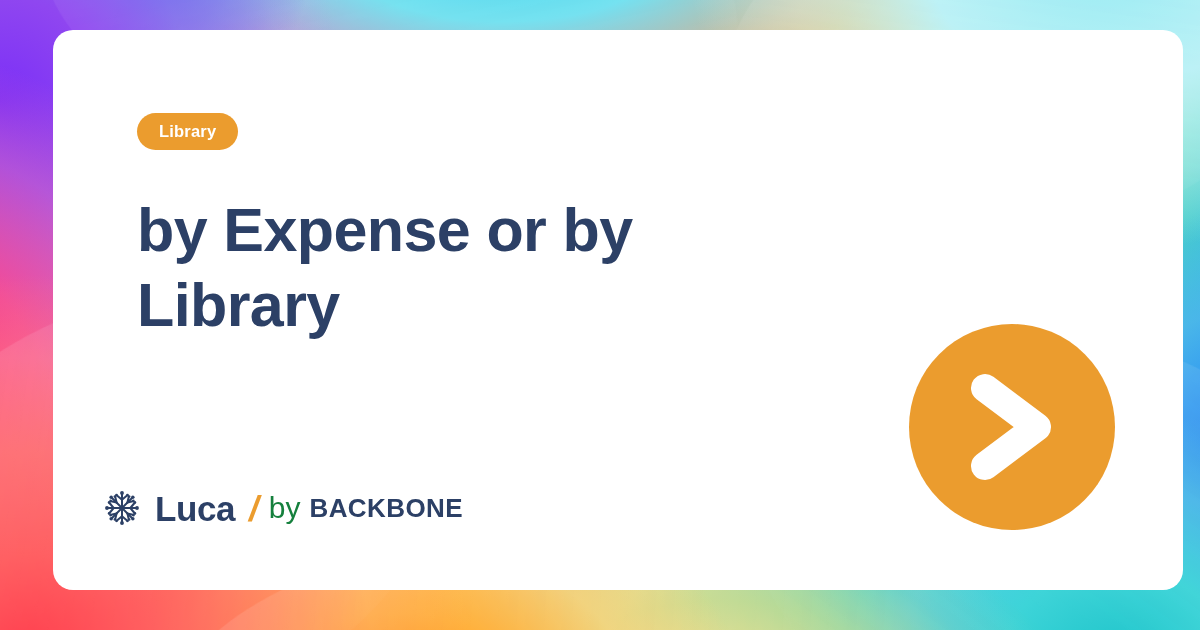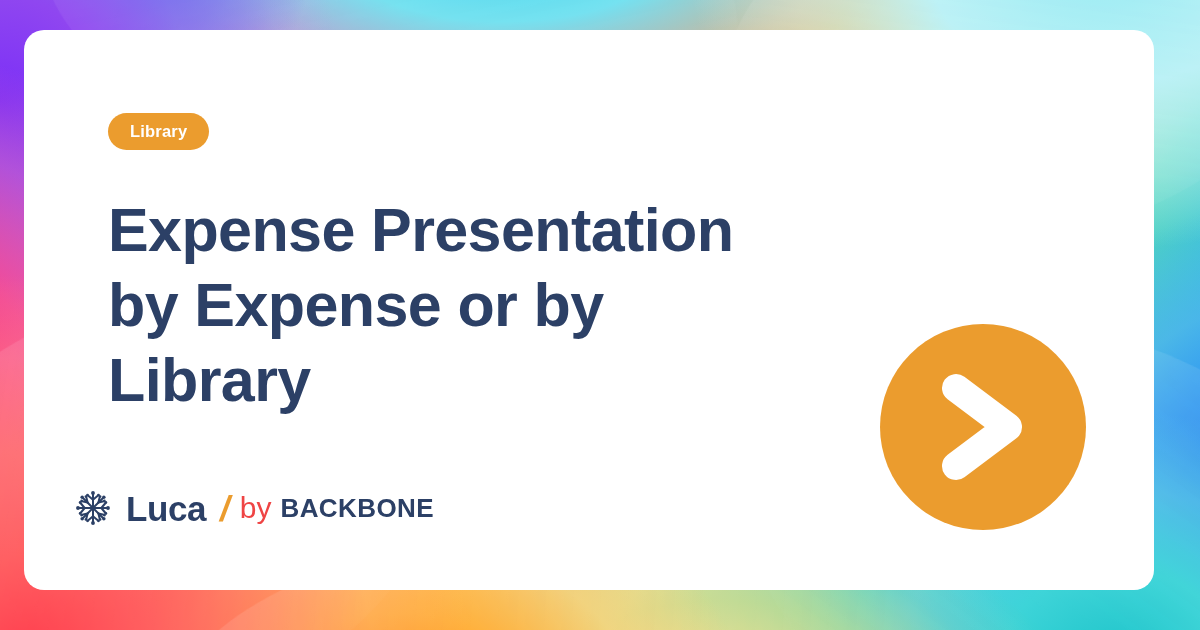--- a/index.html
+++ b/index.html
@@ -48,21 +48,21 @@
   }
   .wave.w1 { left:-160px; top:300px;  width:620px;  height:420px; background:linear-gradient(120deg, rgba(255,255,255,.42), rgba(255,255,255,0)); transform:rotate(-22deg); }
   .wave.w2 { left:180px;  top:520px;  width:760px;  height:280px; background:linear-gradient(100deg, rgba(255,255,255,.34), rgba(255,255,255,0)); transform:rotate(-6deg); }
   .wave.w3 { right:-180px;top:330px;  width:640px;  height:440px; background:linear-gradient(200deg, rgba(255,255,255,.30), rgba(255,255,255,0)); transform:rotate(16deg); }
   .wave.w4 { right:-120px;top:-140px; width:600px;  height:380px; background:linear-gradient(200deg, rgba(255,255,255,.45), rgba(255,255,255,0)); transform:rotate(-12deg); }
   .wave.w5 { left:40px;   top:-190px; width:700px;  height:360px; background:linear-gradient(160deg, rgba(255,255,255,.30), rgba(255,255,255,0)); transform:rotate(8deg); }
 
   
   .card {
     position:absolute;
-    left:24px; top:30px;
+    left:53px; top:30px;
     width:1130px; height:560px;
     background:#ffffff;
     border-radius:20px;
     overflow:hidden;
     padding-left:40px;
   }
 
   
   .badge {
     position:absolute;
@@ -121,21 +121,21 @@
   }
   .brand .slash {
     color:#eb9c2e;
     font-size:35px;
     font-weight:bold;
     font-style:italic;
     line-height:1;
     margin:0 10px 0 14px;
   }
   .brand .by {
-    color:#ef4444;
+    color:#15803d;
     font-size:30px;
     font-weight:normal;
     line-height:1;
     margin-right:9px;
   }
   .brand .backbone {
     color:#2c4066;
     font-size:26px;
     font-weight:bold;
     letter-spacing:.4px;
@@ -153,21 +153,20 @@
   <div class="wave w4"></div>
   <div class="wave w5"></div>
 
   <div class="card">
 
     <div class="badge">
       <span>Library</span>
     </div>
 
     <h1 class="title">
-      <span class="line">Expense Presentation</span>
       <span class="line">by Expense or by</span>
       <span class="line">Library</span>
     </h1>
 
     <div class="chev-circle">
       <svg width="126" height="126" viewBox="0 0 126 126" aria-hidden="true">
         <polyline points="36,24 88,63 36,102" fill="none" stroke="#ffffff" stroke-width="28" stroke-linecap="round" stroke-linejoin="round"></polyline>
       </svg>
     </div>
 

